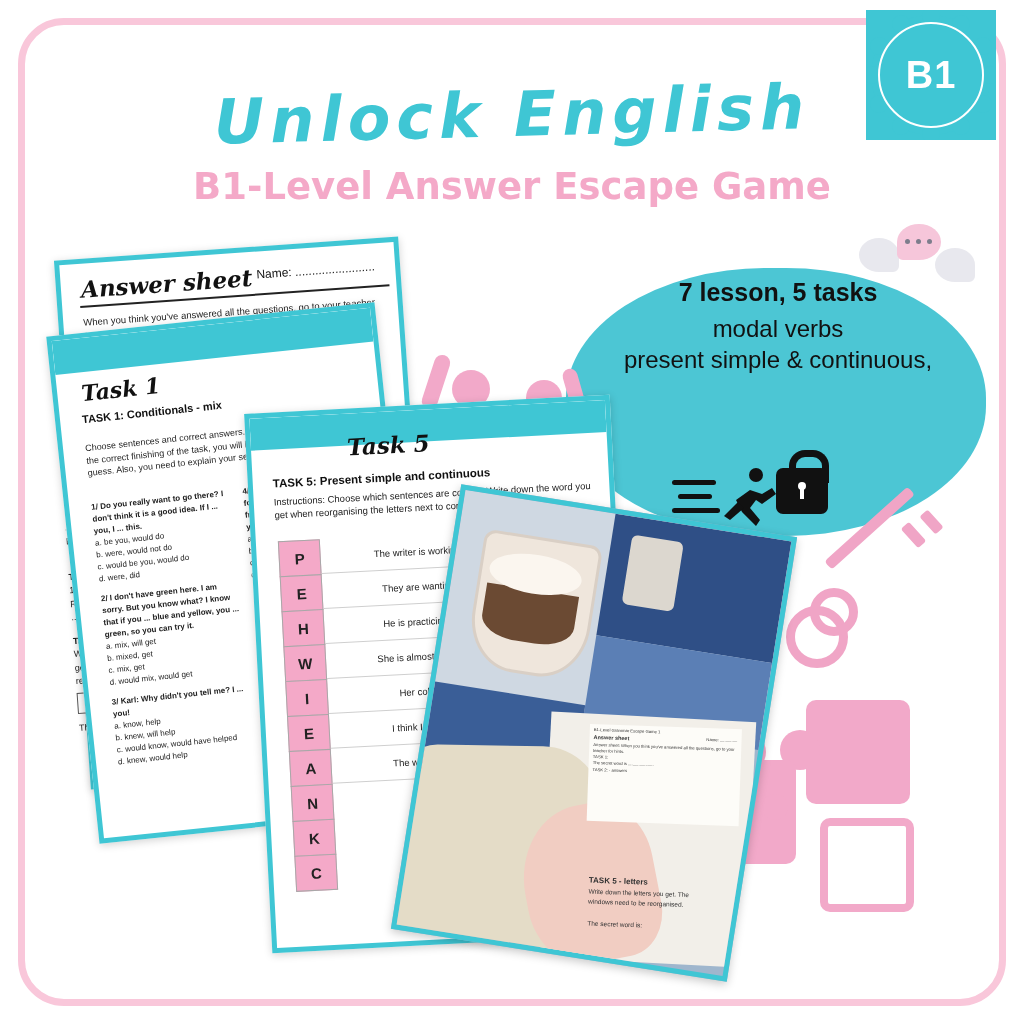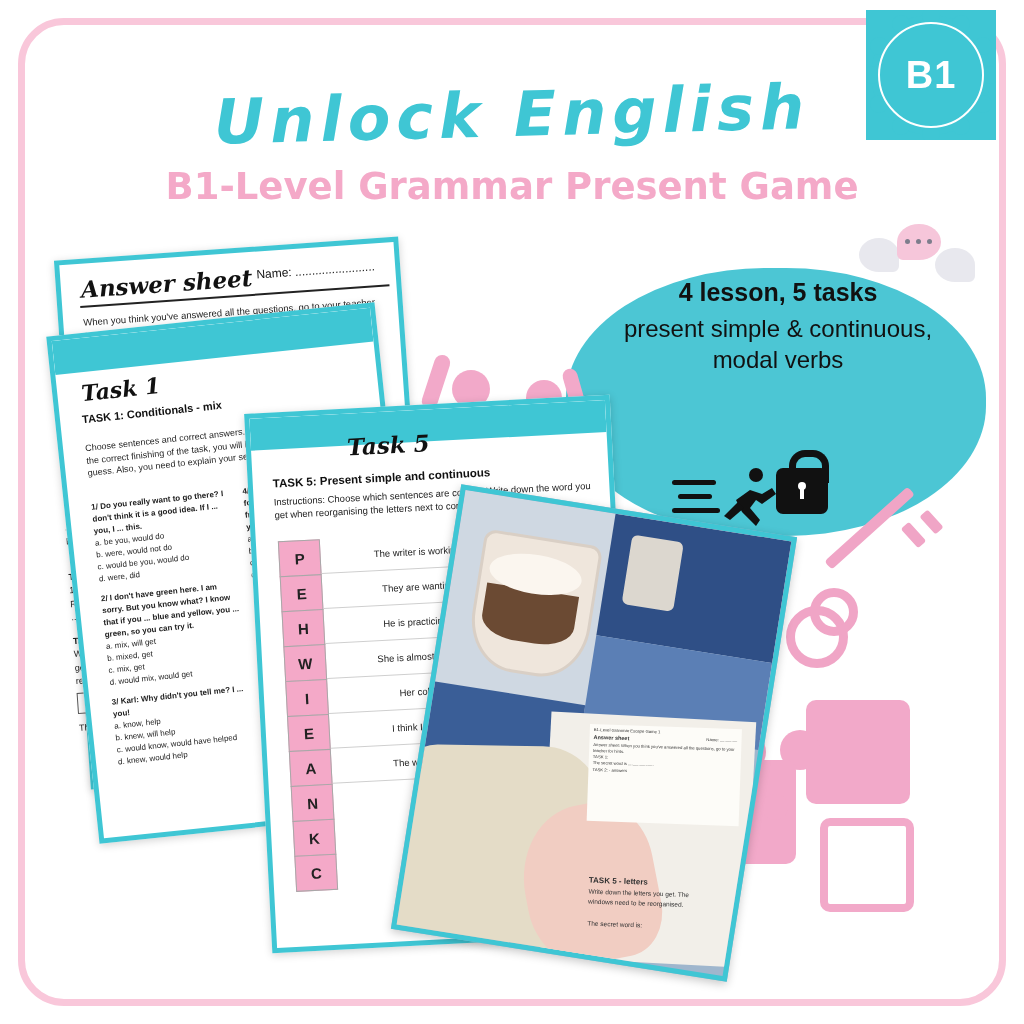--- a/index.html
+++ b/index.html
@@ -326,38 +326,38 @@
         <circle cx="6" cy="65" r="9"></circle>
           <circle cx="13" cy="36" r="9"></circle>
           <circle cx="35" cy="14" r="9"></circle>
       </g>
     </svg>
     <div class="inner-ring"></div>
     <div class="label">B1</div>
   </div>
 
   <div class="title-main">Unlock English</div>
-  <div class="title-sub">B1-Level Grammar Present Game</div>
+  <div class="title-sub">B1-Level Answer Escape Game</div>
 
   <div class="chat-icons">
     <div class="chat-b chat1"></div>
     <div class="chat-b chat2">
       <div class="dot" style="left:8px; top:15px;"></div>
       <div class="dot" style="left:19px; top:15px;"></div>
       <div class="dot" style="left:30px; top:15px;"></div>
     </div>
     <div class="chat-b chat3"></div>
   </div>
 
   <div class="bubble-tail"></div>
   <div class="bubble"></div>
   <div class="bubble-text">
-    <div class="line1">4 lesson, 5 tasks</div>
+    <div class="line1">7 lesson, 5 tasks</div>
+    <div class="line">modal verbs</div>
     <div class="line">present simple &amp; continuous,</div>
-    <div class="line">modal verbs</div>
   </div>
 
   <div class="runner-wrap">
     <div class="speedline" style="left:0px; top:18px; width:44px;"></div>
     <div class="speedline" style="left:6px; top:32px; width:34px;"></div>
     <div class="speedline" style="left:0px; top:46px; width:48px;"></div>
     <svg width="70" height="70" viewBox="0 0 70 70" style="position:absolute;left:44px;top:2px;">
       <circle cx="40" cy="11" r="7" fill="#111"></circle>
       <path d="M20 36 L34 26 L46 30 L56 24 L60 30 L46 40 L40 36 L34 44 L44 56 L40 62 L26 48 L22 40 Z" fill="#111"></path>
       <path d="M28 44 L14 56 L8 52 L22 38 Z" fill="#111"></path>

